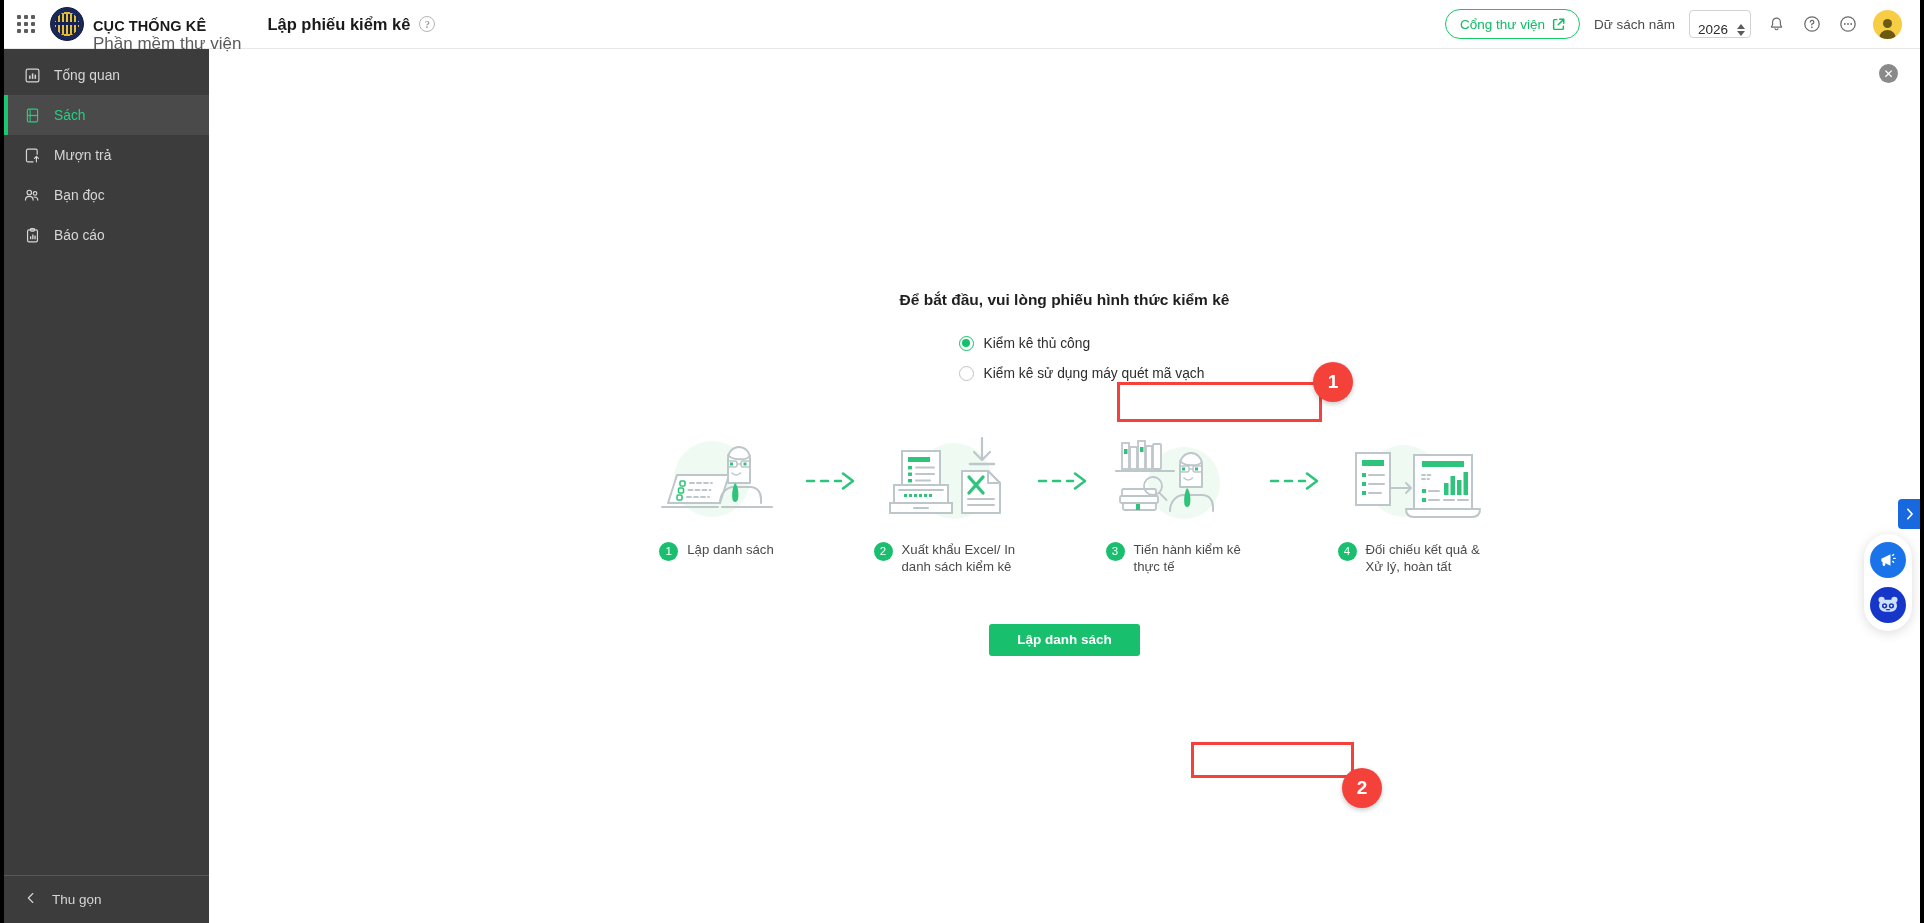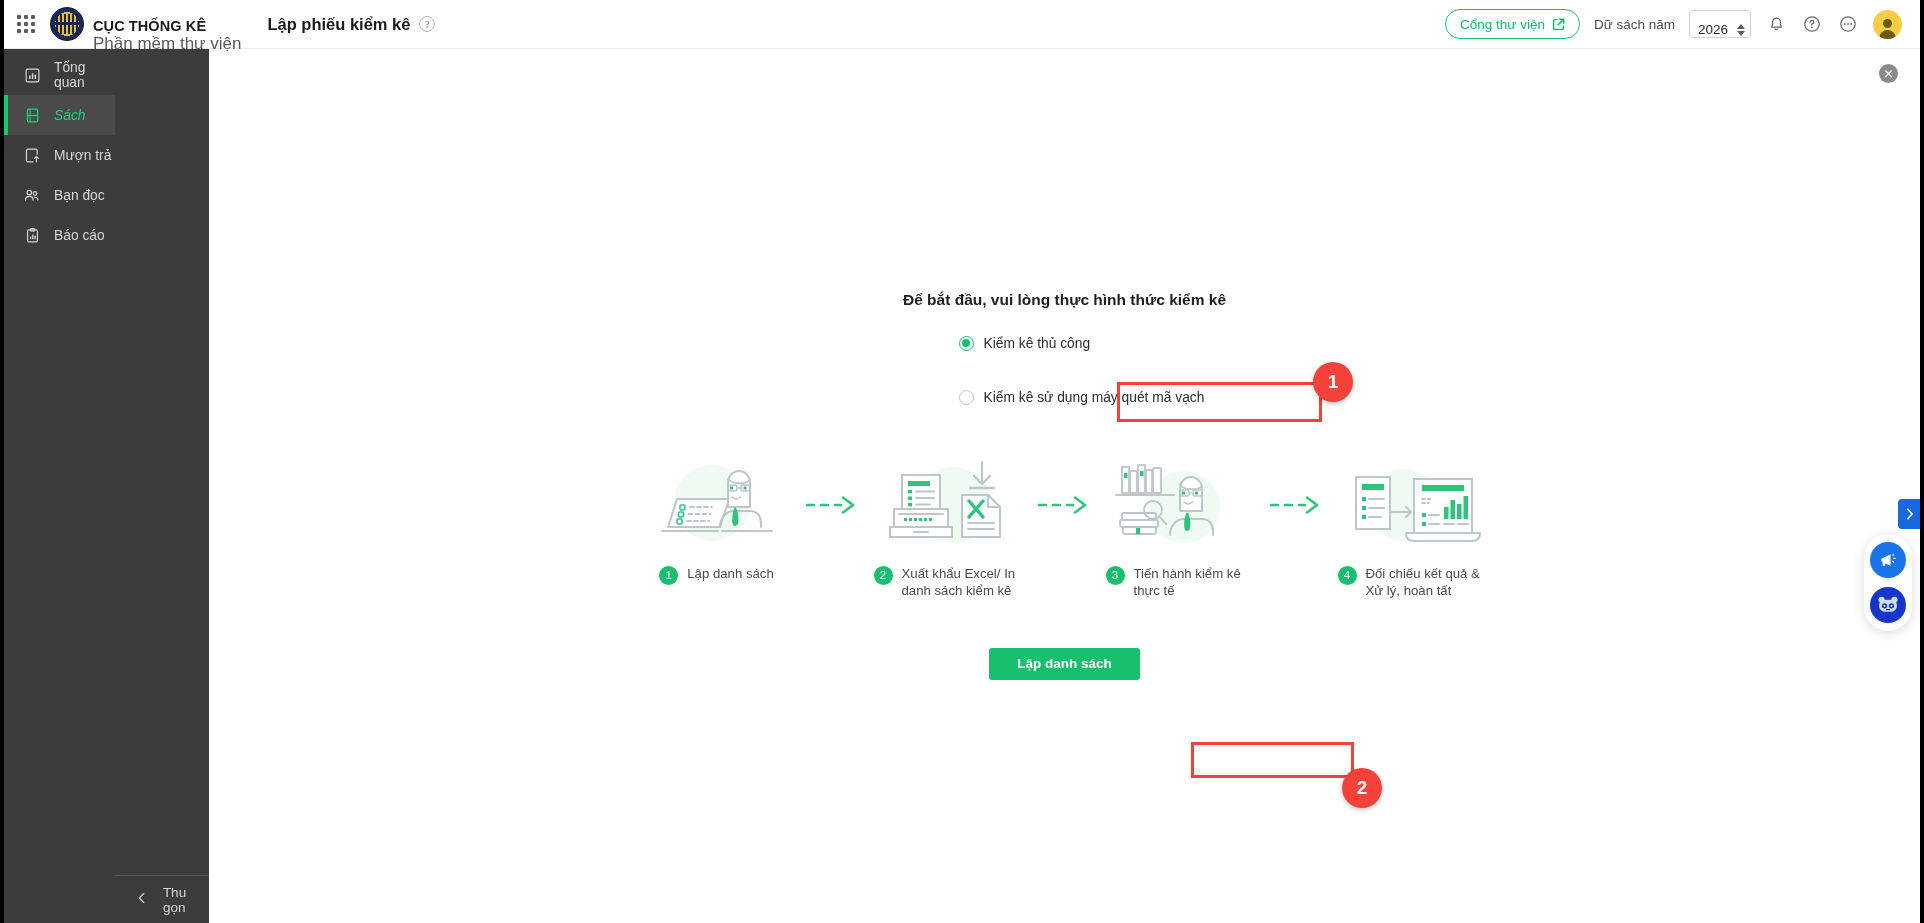--- a/index.html
+++ b/index.html
@@ -133,34 +133,34 @@
   .avatar-inner { position: relative; width: 29px; height: 29px; display:flex; align-items:flex-end; justify-content:center;}
   .avatar .body { width: 17px; height: 9px; border-radius: 9px 9px 0 0; background: #6c5a12; }
 
   
   .body-wrap { flex: 1; display: flex; min-height: 0; position: relative; }
 
   
   .sidebar {
     width: 205px; flex: 0 0 205px;
     background: #3c3c3c;
-    display: flex; 
+    display: flex; flex-direction: column;
     position: relative;
   }
   .nav { padding-top: 6px; }
   .nav-item {
     height: 40px;
     display: flex; align-items: center; gap: 13px;
     padding-left: 19px;
     color: #d6d6d6; font-size: 13.8px;
     cursor: pointer;
     position: relative;
   }
   .nav-item .ic { width: 18px; height: 18px; display: flex; align-items: center; justify-content: center; flex: 0 0 18px; }
-  .nav-item.active { background: #4a4a4a; color: #22d07f; font-style: italic; }
+  .nav-item.active { background: #4a4a4a; color: #22d07f; }
   .nav-item.active::before {
     content: ""; position: absolute; left: 0; top: 0; bottom: 0;
     width: 4px; background: #19c971;
   }
   .sidebar-foot {
     margin-top: auto;
     border-top: 1px solid #575757;
     height: 48px;
     display: flex; align-items: center; gap: 14px;
     padding-left: 20px;
@@ -191,21 +191,21 @@
     margin-top: 242px;
     font-size: 15.5px; font-weight: bold; color: #1f1f1f;
   }
 
   .radio-group { margin-top: 21px; width: 280px; }
   .radio-row {
     display: flex; align-items: center; gap: 10px;
     height: 26px; cursor: pointer;
     padding-left: 34px;
   }
-  .radio-row + .radio-row { margin-top: 28px; }
+  .radio-row + .radio-row { margin-top: 4px; }
   .rdo {
     width: 15px; height: 15px; border-radius: 50%;
     border: 1.6px solid #c2c2c2; background: #fff;
     display: flex; align-items: center; justify-content: center;
     flex: 0 0 15px;
   }
   .rdo.on { border-color: #12c26a; }
   .rdo.on::after { content:""; width: 8px; height: 8px; border-radius: 50%; background: #12c26a; }
   .radio-label { font-size: 13.8px; color: #2d2d2d; white-space: nowrap; }
 
@@ -468,21 +468,21 @@
         <span>Thu gọn</span>
       </div>
     </div>
 
     <div class="main">
 
       <div class="close-x">✕</div>
 
       <div class="center-col">
 
-        <div class="prompt">Để bắt đầu, vui lòng thực hình thức kiểm kê</div>
+        <div class="prompt">Để bắt đầu, vui lòng phiếu hình thức kiểm kê</div>
 
         <div class="radio-group">
           <div class="radio-row">
             <span class="rdo on"></span>
             <span class="radio-label">Kiểm kê thủ công</span>
           </div>
           <div class="radio-row">
             <span class="rdo"></span>
             <span class="radio-label">Kiểm kê sử dụng máy quét mã vạch</span>
           </div>

